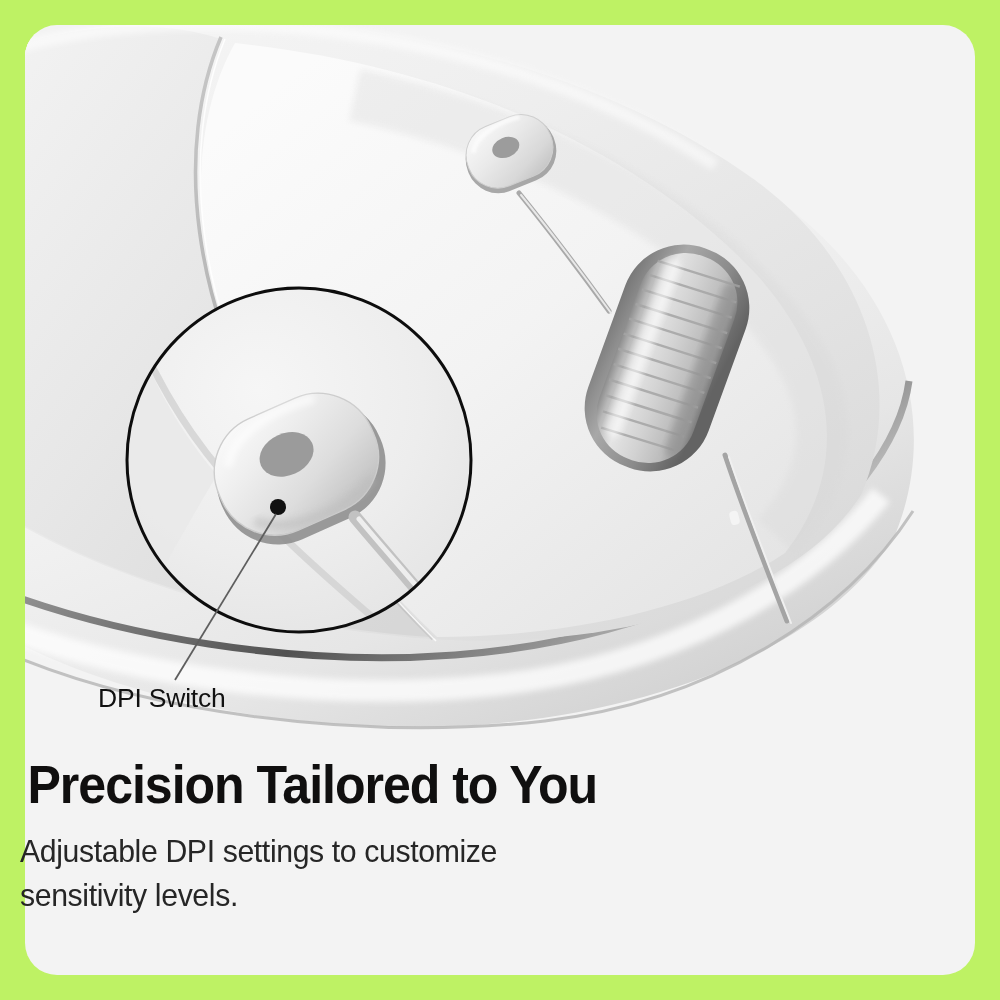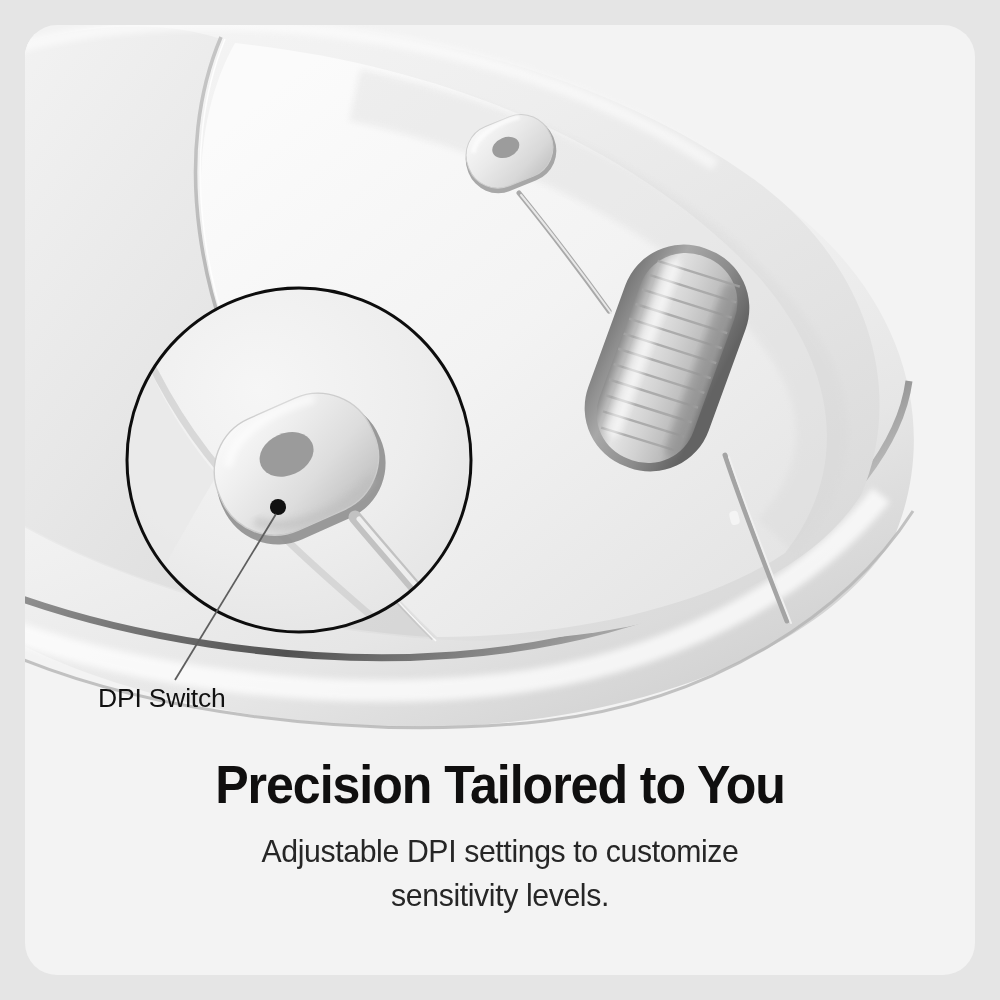--- a/index.html
+++ b/index.html
@@ -11,21 +11,21 @@
     overflow: hidden;
   }
   body {
     font-family: "Liberation Sans", sans-serif;
   }
 
   #page {
     position: relative;
     width: 1000px;
     height: 1000px;
-    background: #e5e5e5;
+    background: #bef264;
   }
 
   
   #card {
     position: absolute;
     left: 25px;
     top: 25px;
     width: 950px;
     height: 950px;
     background: #f3f3f3;
@@ -42,21 +42,20 @@
     height: 950px;
     display: block;
   }
 
   
   #caption {
     position: absolute;
     left: 0;
     top: 755px;
     width: 1000px;
-    text-align: center;
     pointer-events: none;
   }
   #headline {
     margin: 0;
     font-family: "Liberation Sans", sans-serif;
     font-size: 53px;
     font-weight: bold;
     letter-spacing: -1.1px;
     color: #100f0f;
     line-height: 60px;

